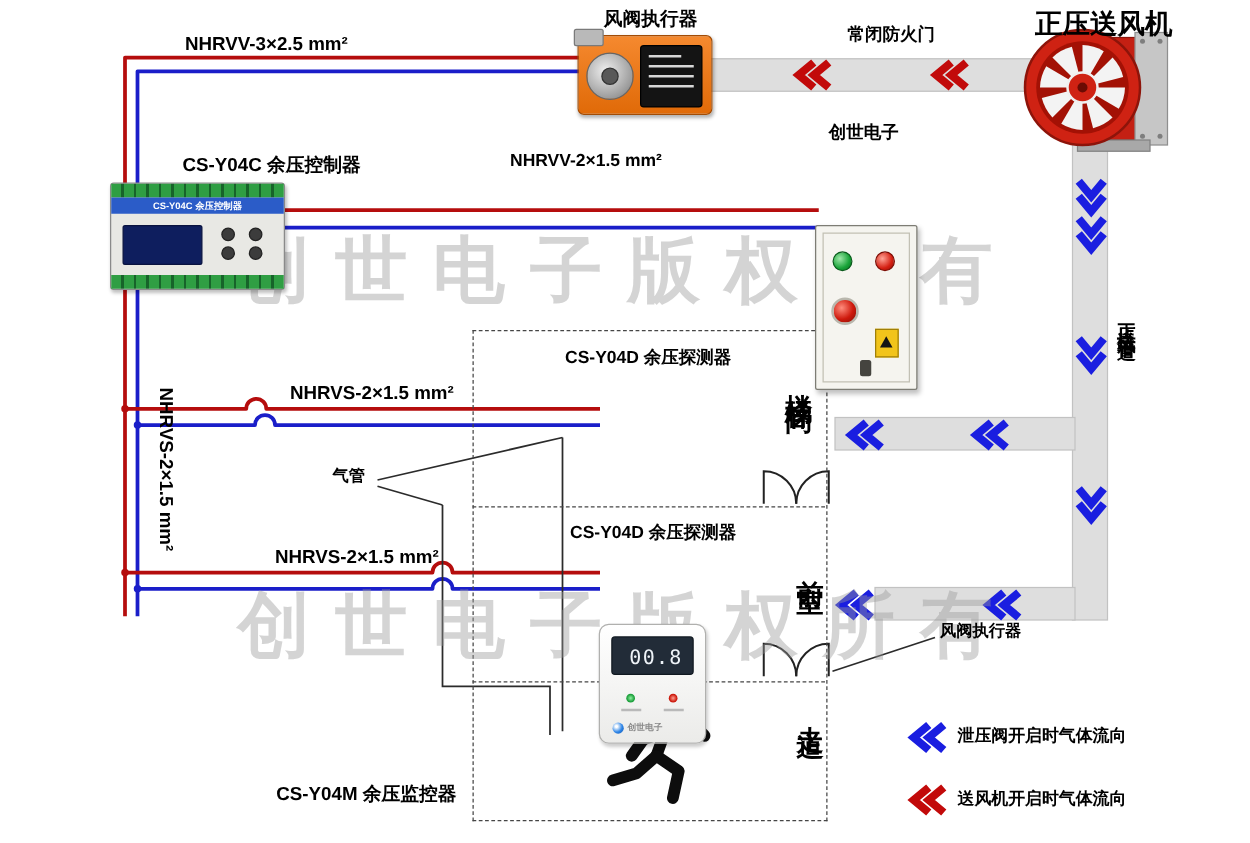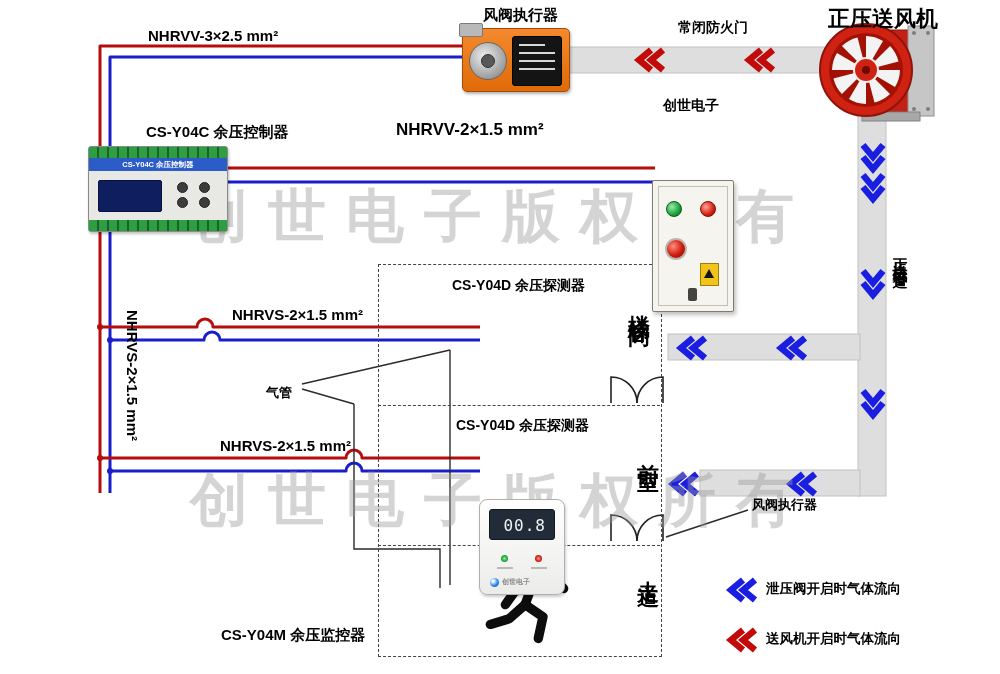--- a/index.html
+++ b/index.html
@@ -224,26 +224,26 @@
       <span class="blogo"></span>
       <span>创世电子</span>
     </div>
   </div>
 
   <div class="lbl" style="left:148px;top:27px;font-size:15px">NHRVV-3×2.5 mm²</div>
   <div class="lbl" style="left:483px;top:6px;font-size:15px">风阀执行器</div>
   <div class="lbl" style="left:678px;top:19px;font-size:14px">常闭防火门</div>
   <div class="lbl" style="left:828px;top:4px;font-size:22px">正压送风机</div>
   <div class="lbl" style="left:663px;top:97px;font-size:14px">创世电子</div>
-  <div class="lbl" style="left:396px;top:120px;font-size:17px">NHRVV-2×1.5 mm²</div>
+  <div class="lbl" style="left:408px;top:120px;font-size:14px">NHRVV-2×1.5 mm²</div>
   <div class="lbl" style="left:146px;top:123px;font-size:15px">CS-Y04C 余压控制器</div>
   <div class="lbl" style="left:232px;top:306px;font-size:15px">NHRVS-2×1.5 mm²</div>
   <div class="lbl" style="left:220px;top:437px;font-size:15px">NHRVS-2×1.5 mm²</div>
   <div class="lbl" style="left:141px;top:310px;font-size:15px;transform:rotate(90deg);transform-origin:0 0">NHRVS-2×1.5 mm²</div>
-  <div class="lbl" style="left:266px;top:384px;font-size:13px">气管</div>
+  <div class="lbl" style="left:266px;top:372px;font-size:13px">气管</div>
   <div class="lbl" style="left:752px;top:496px;font-size:13px">风阀执行器</div>
   <div class="lbl" style="left:452px;top:277px;font-size:14px">CS-Y04D 余压探测器</div>
   <div class="lbl" style="left:456px;top:417px;font-size:14px">CS-Y04D 余压探测器</div>
   <div class="lbl" style="left:221px;top:626px;font-size:15px">CS-Y04M 余压监控器</div>
   <div class="lbl vtx" style="left:624px;top:297px;font-size:22px">楼梯间</div>
   <div class="lbl vtx" style="left:633px;top:446px;font-size:22px">前室</div>
   <div class="lbl vtx" style="left:633px;top:563px;font-size:22px">走道</div>
   <div class="lbl vtx" style="left:890px;top:247px;font-size:15px;letter-spacing:3px">正压送风管道</div>
   <div class="lbl" style="left:766px;top:580px;font-size:13.5px">泄压阀开启时气体流向</div>
   <div class="lbl" style="left:766px;top:630px;font-size:13.5px">送风机开启时气体流向</div>

